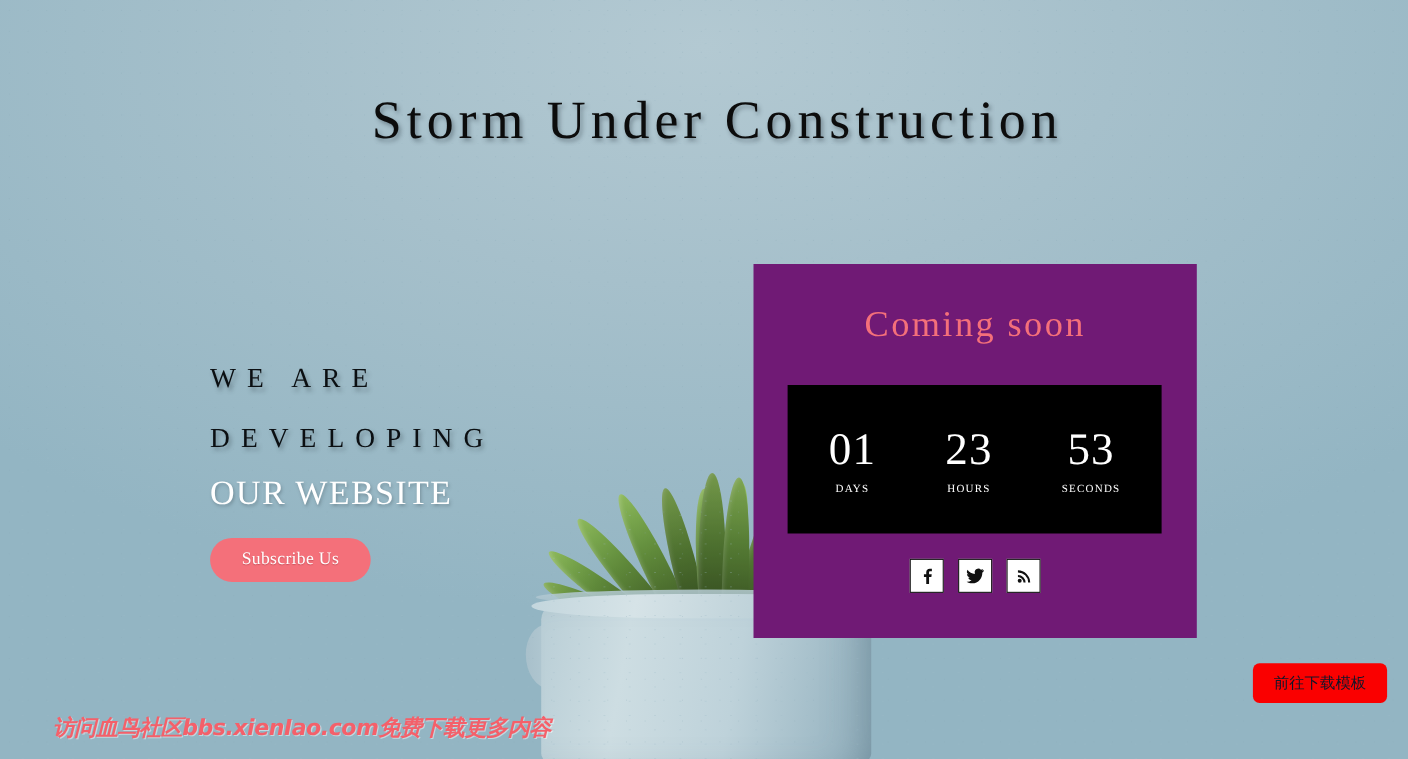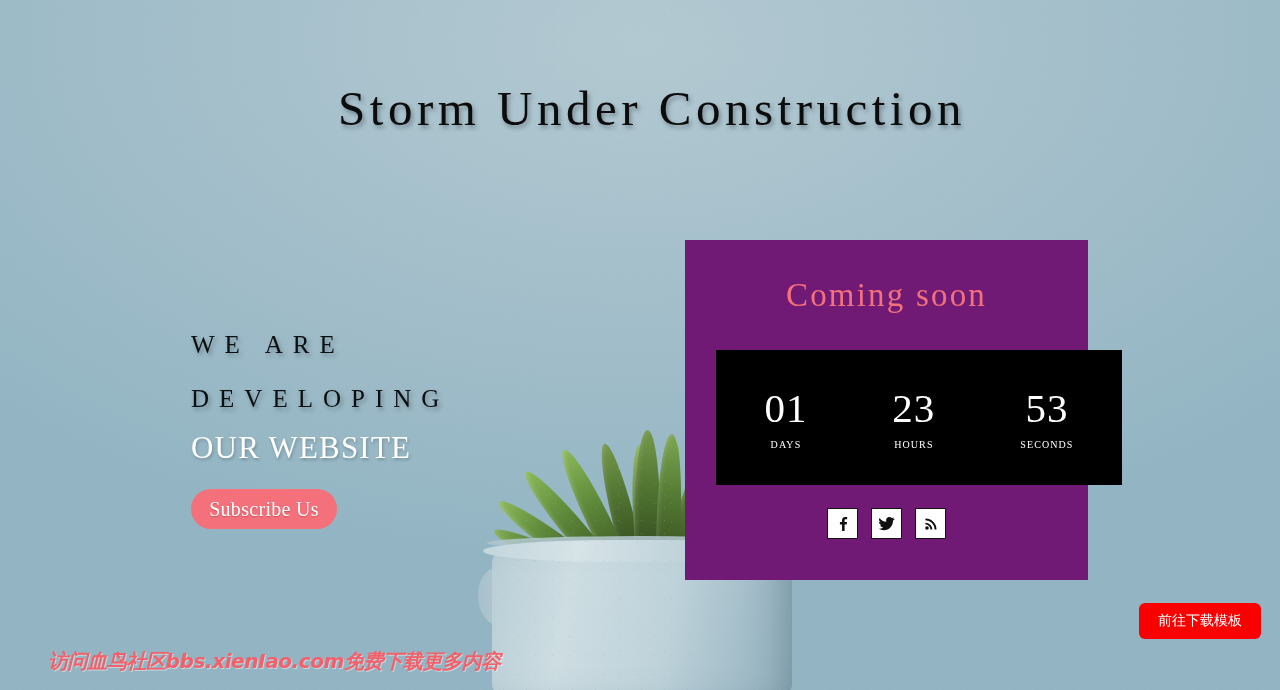--- a/index.html
+++ b/index.html
@@ -133,21 +133,21 @@
   #subscribe-btn {
     display: block;
     margin-top: 19px;
     width: 146px;
     height: 40px;
     border: none;
     border-radius: 24px;
     background: #f4707a;
     color: #ffffff;
     font-family: "Liberation Serif", "DejaVu Serif", serif;
-    font-size: 20px;
+    font-size: 16px;
     letter-spacing: .3px;
     cursor: pointer;
     text-shadow: 0 1px 1px rgba(120,30,40,.35);
   }
 
   
   #coming-card {
     position: absolute;
     left: 685px;
     top: 240px;
@@ -163,21 +163,21 @@
     font-size: 33px;
     letter-spacing: 2.2px;
     font-weight: 400;
   }
 
   
   #countdown {
     position: absolute;
     left: 31px;
     top: 110px;
-    width: 406px;
+    width: 340px;
     height: 135px;
     background: #000000;
     display: flex;
     align-items: center;
     justify-content: space-around;
     padding: 0 6px;
   }
   .cd-unit { text-align: center; color: #ffffff; }
   .cd-value {
     font-size: 41px;
@@ -233,21 +233,21 @@
   }
 
   
   #download-btn {
     position: absolute;
     left: 1139px;
     top: 603px;
     width: 122px;
     height: 36px;
     background: #fa0000;
-    color: #ffffff;
+    color: #0f172a;
     border: none;
     border-radius: 6px;
     font-family: "DejaVu Sans", "Liberation Sans", sans-serif;
     font-size: 14px;
     cursor: pointer;
   }
 </style>
 </head>
 <body>
 

